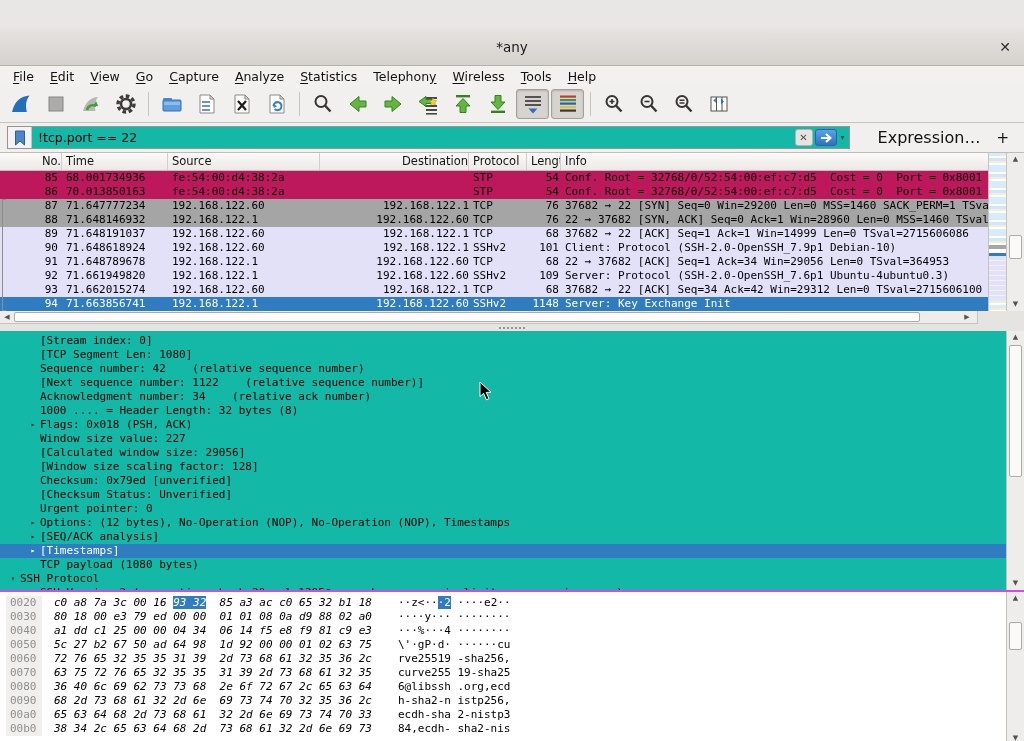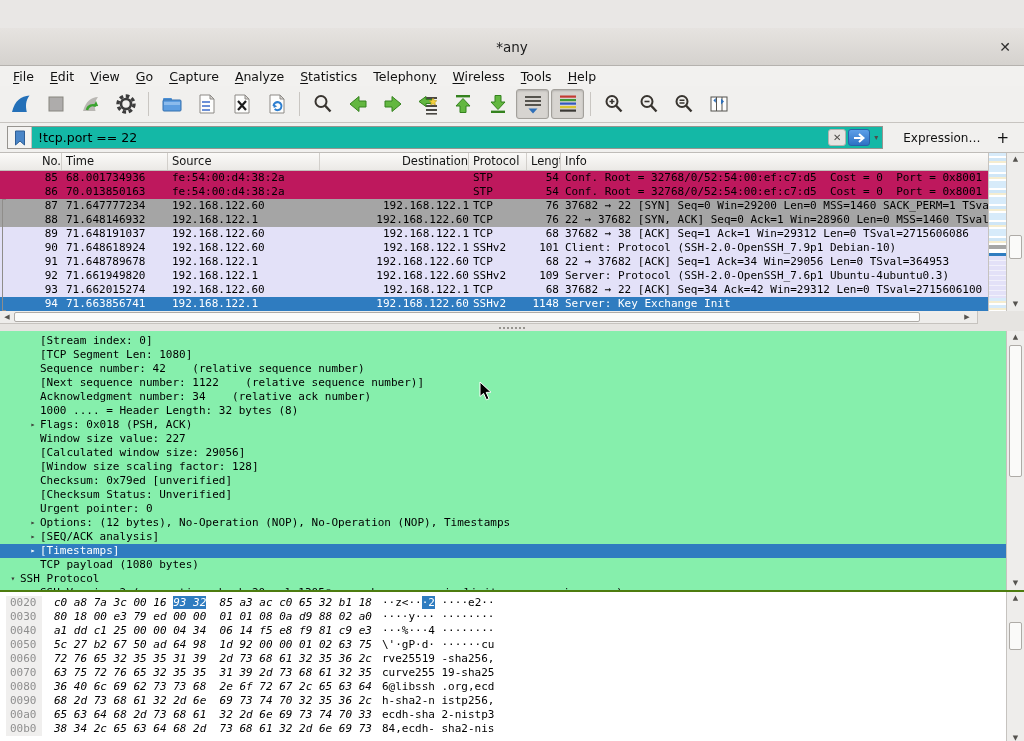--- a/index.html
+++ b/index.html
@@ -24,21 +24,21 @@
   .tsep { width:1px; height:24px; background:#c9c6c2; margin:0 5px; }
 
   
   .filterbar { height:30px; flex:0 0 30px; background:#f1f0ee; border-bottom:1px solid #bfbcb8; display:flex; align-items:center; padding:0 7px; }
   .filterbox { flex:1; height:23px; border:1px solid #97948f; border-radius:0; background:#14b8a6; display:flex; align-items:center; overflow:hidden; }
   .fbookmark { width:24px; height:100%; background:#f4f3f1; border-right:1px solid #c4c1bd; display:flex; align-items:center; justify-content:center; flex:0 0 24px; }
   .finput { flex:1; border:none; outline:none; background:transparent; font-family:"DejaVu Sans",sans-serif; font-size:12.5px; color:#000; padding:0 6px; }
   .fclear { width:18px; height:17px; background:#e6e4e1; border:1px solid #b5b2ae; border-radius:3px; color:#4e4c49; font-size:10px; display:flex; align-items:center; justify-content:center; margin-right:2px; }
   .fapply { width:22px; height:17px; background:linear-gradient(#5d9fe8,#2d72c4); border:1px solid #2a62a8; border-radius:3px; display:flex; align-items:center; justify-content:center; margin-right:2px; }
   .fcaret { font-size:8px; color:#4e4c49; padding:0 4px 0 2px; }
-  .fexpr { font-size:12px; color:#111; padding:0 10px 0 20px; }
+  .fexpr { font-size:16px; color:#111; padding:0 10px 0 28px; }
   .fadd { font-size:15px; color:#111; padding:0 8px 0 6px; }
 
   
   .listwrap { height:158px; flex:0 0 158px; display:flex; background:#fff; position:relative; }
   .listmain { flex:1; overflow:hidden; position:relative; }
   .plheader { height:18px; display:flex; background:linear-gradient(#fbfaf8,#ebe9e6); border-bottom:1px solid #c2bfbb; font-size:11.5px; color:#141414; }
   .plheader .hc { padding:1px 0 0 4px; border-right:1px solid #d2cfcb; overflow:hidden; white-space:nowrap; }
   .prow { height:14px; display:flex; font-family:"DejaVu Sans Mono","Liberation Mono",monospace; font-size:11px; line-height:14px; color:#000; }
   .pc { overflow:hidden; white-space:pre; flex:0 0 auto; }
   .w-no{width:62px; text-align:right; padding-right:4px;}
@@ -64,35 +64,35 @@
   .hscroll { height:13px; flex:0 0 13px; background:#eeedeb; border-bottom:1px solid #c6c3bf; position:relative; }
   .hthumb { position:absolute; top:1px; height:10px; background:#fbfbfa; border:1px solid #aeaba7; border-radius:2px; left:14px; width:906px; }
   .harrow { position:absolute; top:0; width:14px; height:13px; color:#55534f; font-size:7px; text-align:center; line-height:13px; }
   .hcorner { position:absolute; right:0; top:0; width:47px; height:13px; background:#e6e4e1; border-left:1px solid #c6c3bf; }
 
   
   .splitter { height:7px; flex:0 0 7px; background:#e6e4e1; display:flex; align-items:center; justify-content:center; }
   .splitdots { width:26px; border-top:2px dotted #96948f; }
 
   
-  .detailpane { height:261px; flex:0 0 261px; background:#86efac; border-bottom:2px solid #4d7c0f; position:relative; overflow:hidden; display:flex; }
+  .detailpane { height:261px; flex:0 0 261px; background:#14b8a6; border-bottom:2px solid #d946ef; position:relative; overflow:hidden; display:flex; }
   .dlines { flex:1; padding-top:3px; overflow:hidden; }
   .dline { height:14px; line-height:14px; font-family:"DejaVu Sans Mono","Liberation Mono",monospace; font-size:11px; color:#000; white-space:pre; display:flex; }
   .dline .exp { width:14px; flex:0 0 14px; text-align:center; font-size:8px; color:#3c3a37; line-height:14px; }
   .dline.ind0 { padding-left:6px; }
   .dline.ind1 { padding-left:26px; }
   .dline.selected { background:#2f7cc0; color:#fff; }
   .dline.selected .exp { color:#fff; }
 
   
   .hexpane { height:153px; flex:0 0 153px; background:#fff; position:relative; overflow:hidden; padding-top:4px; }
   .hexrow { height:14px; line-height:14px; font-family:"DejaVu Sans Mono","Liberation Mono",monospace; font-size:11px; white-space:pre; display:flex; }
   .hx-off { display:inline-block; width:36px; margin-left:6px; color:#8e8e8e; background:#f0efee; padding-left:4px; flex:0 0 36px; }
   .hx-hex { margin-left:12px; color:#000;font-style:italic; }
-  .hx-asc { margin-left:10px; color:#000;text-align:center; }
+  .hx-asc { margin-left:26px; color:#000;text-align:center; }
   .hl { background:#2f7cc0; color:#fff; }
 
   
   .statusbar { height:24px; flex:0 0 24px; background:#f0efed; border-top:1px solid #c3c0bc; display:flex; align-items:center; font-size:12px; color:#232323; padding:0 8px; }
   .st-left { display:flex; align-items:center; gap:8px; flex:1; }
   .st-text { margin-left:14px; }
   .st-right { display:flex; align-items:center; }
   .st-sep { border-left:1px dotted #aeaba7; height:14px; margin:0 10px; }
 
   .cursor { position:absolute; left:479px; top:381px; z-index:50; }
@@ -333,21 +333,21 @@
           <div class="pc w-len">76</div>
           <div class="pc w-info">22 → 37682 [SYN, ACK] Seq=0 Ack=1 Win=28960 Len=0 MSS=1460 TSval=3649552</div>
         </div>
       <div class="prow c-lav">
           <div class="pc w-no">89</div>
           <div class="pc w-time">71.648191037</div>
           <div class="pc w-src">192.168.122.60</div>
           <div class="pc w-dst">192.168.122.1</div>
           <div class="pc w-proto">TCP</div>
           <div class="pc w-len">68</div>
-          <div class="pc w-info">37682 → 38 [ACK] Seq=1 Ack=1 Win=29312 Len=0 TSval=2715606086</div>
+          <div class="pc w-info">37682 → 22 [ACK] Seq=1 Ack=1 Win=14999 Len=0 TSval=2715606086</div>
         </div>
       <div class="prow c-lav">
           <div class="pc w-no">90</div>
           <div class="pc w-time">71.648618924</div>
           <div class="pc w-src">192.168.122.60</div>
           <div class="pc w-dst">192.168.122.1</div>
           <div class="pc w-proto">SSHv2</div>
           <div class="pc w-len">101</div>
           <div class="pc w-info">Client: Protocol (SSH-2.0-OpenSSH_7.9p1 Debian-10)</div>
         </div>

